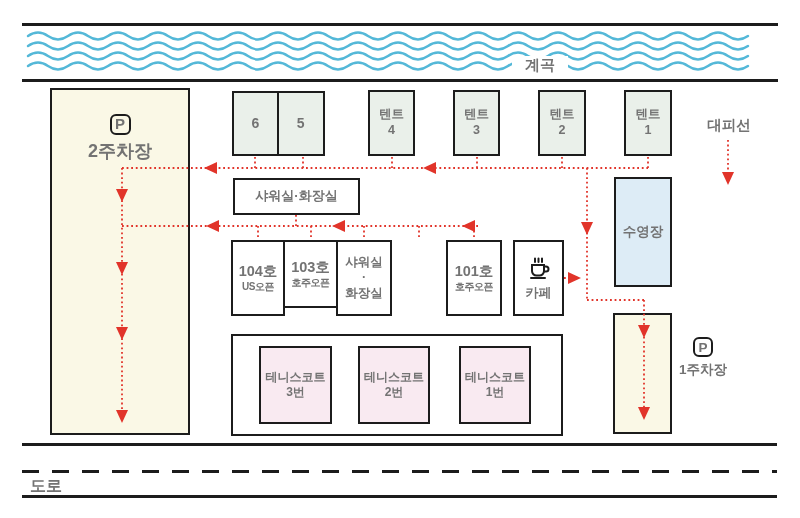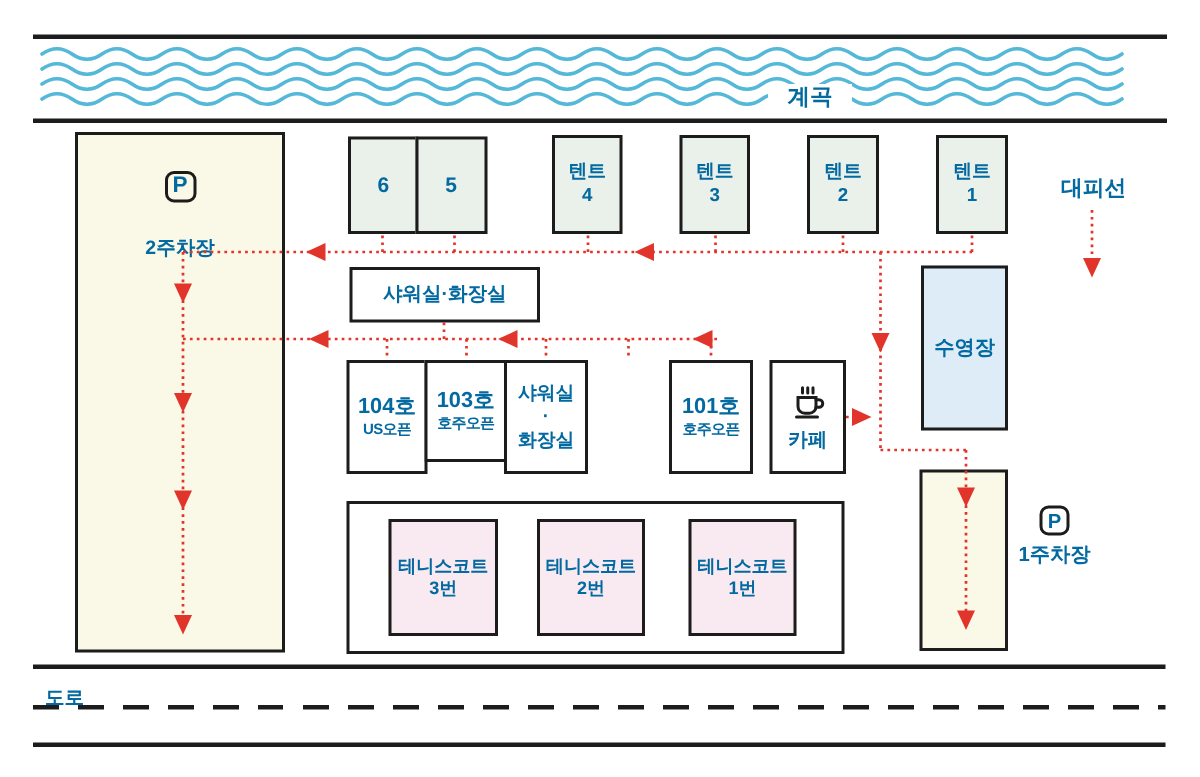--- a/index.html
+++ b/index.html
@@ -1,18 +1,18 @@
 <!DOCTYPE html>
 <html><head>
 <meta charset="utf-8">
 <style>
   html,body{margin:0;padding:0;background:#fff;}
   .canvas{
     position:relative;width:800px;height:518px;background:#ffffff;overflow:hidden;
-    font-family:"Liberation Sans",sans-serif;color:#0369a1;
+    font-family:"Liberation Sans",sans-serif;color:#737373;
   }
   .hline{position:absolute;background:#1c1c1c;height:2.5px;}
   .box{
     position:absolute;box-sizing:border-box;border:2.5px solid #1c1c1c;
     display:flex;flex-direction:column;align-items:center;justify-content:center;
     text-align:center;font-weight:700;background:#fff;line-height:1.25;
   }
   .fill-parking{background:#faf8e6;}
   .fill-site{background:#eaf0ea;}
   .fill-pool{background:#ddecf6;}
@@ -50,21 +50,21 @@
       <path d="M6,18 q10,-7 20,0 t20,0 t20,0 t20,0 t20,0 t20,0 t20,0 t20,0 t20,0 t20,0 t20,0 t20,0 t20,0 t20,0 t20,0 t20,0 t20,0 t20,0 t20,0 t20,0 t20,0 t20,0 t20,0 t20,0 t20,0 t20,0 t20,0 t20,0 t20,0 t20,0 t20,0 t20,0 t20,0 t20,0 t20,0 t20,0"></path>
       <path d="M6,28 q10,-7 20,0 t20,0 t20,0 t20,0 t20,0 t20,0 t20,0 t20,0 t20,0 t20,0 t20,0 t20,0 t20,0 t20,0 t20,0 t20,0 t20,0 t20,0 t20,0 t20,0 t20,0 t20,0 t20,0 t20,0 t20,0 t20,0 t20,0 t20,0 t20,0 t20,0 t20,0 t20,0 t20,0 t20,0 t20,0 t20,0"></path>
       <path d="M6,38 q10,-7 20,0 t20,0 t20,0 t20,0 t20,0 t20,0 t20,0 t20,0 t20,0 t20,0 t20,0 t20,0 t20,0 t20,0 t20,0 t20,0 t20,0 t20,0 t20,0 t20,0 t20,0 t20,0 t20,0 t20,0 t20,0 t20,0 t20,0 t20,0 t20,0 t20,0 t20,0 t20,0 t20,0 t20,0 t20,0 t20,0"></path>
     </g>
   </svg>
   <div class="valley-label">계곡</div>
   <div class="hline" style="left:22px;top:79px;width:756px;"></div>
 
   <div class="box fill-parking" style="left:50px;top:88px;width:140px;height:347px;justify-content:flex-start;padding-top:24px;">
     <span class="p-badge">P</span>
-    <span style="font-size:13px;margin-top:22px;">2주차장</span>
+    <span style="font-size:18px;margin-top:5px;">2주차장</span>
   </div>
 
   <div class="box fill-site" style="left:232px;top:91px;width:47px;height:65px;font-size:14px;">
     <span>6</span>
   </div>
   <div class="box fill-site" style="left:276.5px;top:91px;width:48.5px;height:65px;font-size:14px;">
     <span>5</span>
   </div>
 
   <div class="box fill-site" style="left:368px;top:90px;width:47px;height:66px;">
@@ -138,21 +138,21 @@
   <div class="box fill-court" style="left:358px;top:346px;width:72px;height:78px;border-width:2px;">
     <span class="court-line">테니스코트</span>
     <span class="court-line">2번</span>
   </div>
   <div class="box fill-court" style="left:459px;top:346px;width:72px;height:78px;border-width:2px;">
     <span class="court-line">테니스코트</span>
     <span class="court-line">1번</span>
   </div>
 
   <div class="hline" style="left:22px;top:443px;width:755px;"></div>
-  <div class="lbl" style="left:30px;top:456px;font-size:13px;">도로</div>
+  <div class="lbl" style="left:30px;top:476px;font-size:16px;">도로</div>
   <div class="road-dash" style="left:22px;top:470px;width:755px;"></div>
   <div class="hline" style="left:22px;top:495px;width:755px;"></div>
 
   <svg class="overlay" width="800" height="518" viewBox="0 0 800 518">
     <g fill="none" stroke="#e1342a" stroke-width="1.8" stroke-dasharray="1.8 2.8">
       <g>
         <path d="M122,168 H648"></path>
         <path d="M255,157 V168"></path>
           <path d="M303,157 V168"></path>
           <path d="M392,157 V168"></path>

